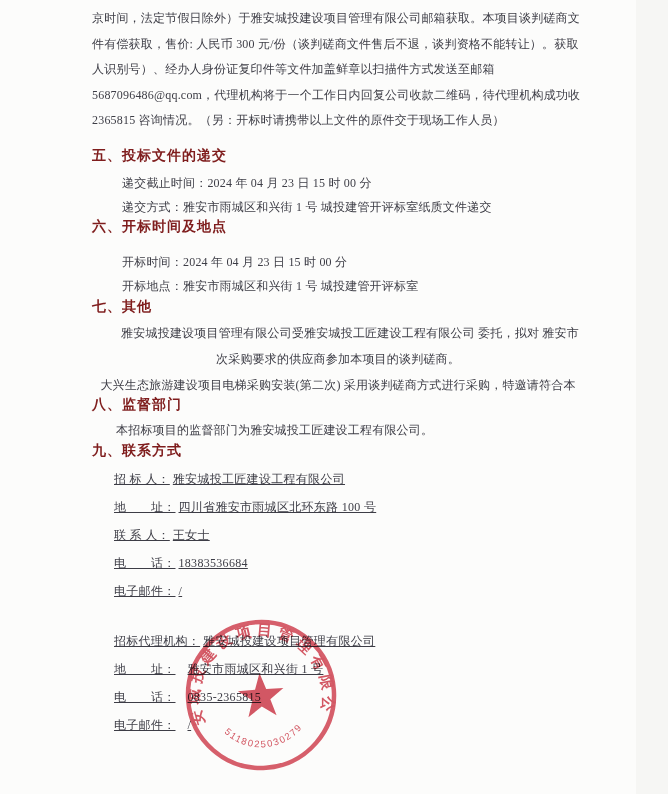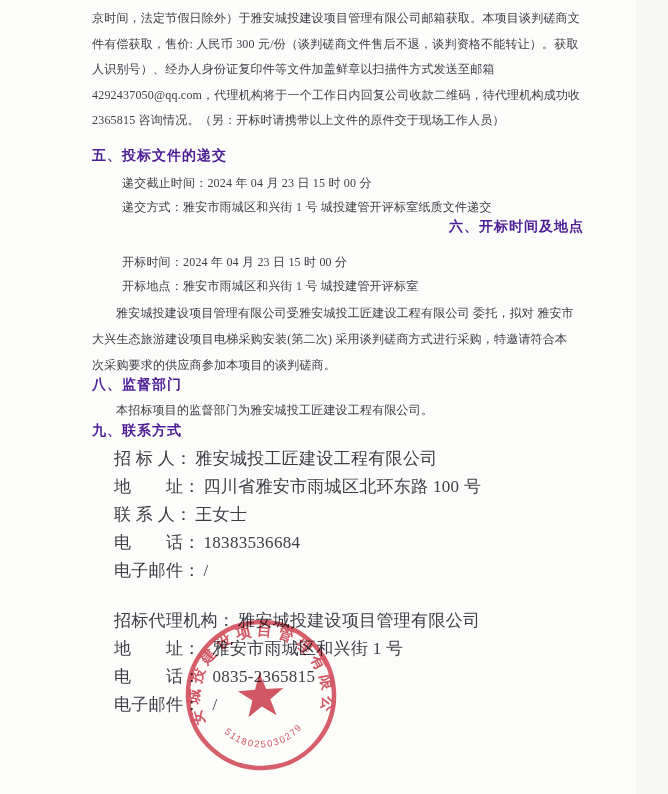--- a/index.html
+++ b/index.html
@@ -23,46 +23,47 @@
   }
   .line {
     font-size: 12px;
     letter-spacing: 0.2px;
     line-height: 25.5px;
     white-space: nowrap;
   }
   .heading {
     font-size: 14px;
     font-weight: bold;
-    color: #4c1d95;
+    color: #7f1d1d;
     letter-spacing: 1px;
     line-height: 22px;
     white-space: nowrap;
   }
   .sub .line { line-height: 24px; padding-left: 30px; }
   .para .line { line-height: 26px; }
   .para .indent { padding-left: 24px; }
   .h5 { margin-top: 11px; }
   .s5 { margin-top: 4px; }
-  .h6 { margin-top: -3px; text-align: right; }
+  .h6 { margin-top: -3px; }
   .s6 { margin-top: 12px; }
   .h7 { margin-top: -2px; }
-  .s7 { margin-top: 2px; }
+  .s7 { margin-top: 2px; text-align: center; }
   .h8 { margin-top: -4px; }
   .s8 { margin-top: 2px; }
   .s8 .line { line-height: 24px; padding-left: 24px; }
   .h9 { margin-top: -2px; }
   .contact { margin-top: 3px; }
   .contact.agency { margin-top: 22px; }
   .crow {
-    font-size: 17px;
+    font-size: 12px;
     line-height: 28px;
     padding-left: 22px;
     white-space: nowrap;
     letter-spacing: 0.3px;
+    text-decoration: underline;
   }
   .crow .value { padding-left: 3px; }
   .agency .crow.pad .value { padding-left: 12px; text-align: center; }
   .seal {
     position: absolute;
     left: 181px; top: 615px;
     width: 160px; height: 160px;
     mix-blend-mode: multiply;
     opacity: 0.88;
     transform: rotate(-4deg);
@@ -86,40 +87,41 @@
 </head>
 <body>
 
 <div class="page">
   <div class="content">
 
     <div class="intro">
       <div class="line">京时间，法定节假日除外）于雅安城投建设项目管理有限公司邮箱获取。本项目谈判磋商文</div>
       <div class="line">件有偿获取，售价: 人民币 300 元/份（谈判磋商文件售后不退，谈判资格不能转让）。获取</div>
       <div class="line">人识别号）、经办人身份证复印件等文件加盖鲜章以扫描件方式发送至邮箱</div>
-      <div class="line">4292437050@qq.com，代理机构将于一个工作日内回复公司收款二维码，待代理机构成功收</div>
+      <div class="line">5687096486@qq.com，代理机构将于一个工作日内回复公司收款二维码，待代理机构成功收</div>
       <div class="line">2365815 咨询情况。（另：开标时请携带以上文件的原件交于现场工作人员）</div>
     </div>
 
     <div class="heading h5">五、投标文件的递交</div>
     <div class="sub s5">
       <div class="line">递交截止时间：2024 年 04 月 23 日  15 时 00 分</div>
       <div class="line">递交方式：雅安市雨城区和兴街 1 号  城投建管开评标室纸质文件递交</div>
     </div>
 
     <div class="heading h6">六、开标时间及地点</div>
     <div class="sub s6">
       <div class="line">开标时间：2024 年 04 月 23 日  15 时 00 分</div>
       <div class="line">开标地点：雅安市雨城区和兴街 1 号  城投建管开评标室</div>
     </div>
 
+    <div class="heading h7">七、其他</div>
     <div class="para s7">
       <div class="line indent">雅安城投建设项目管理有限公司受雅安城投工匠建设工程有限公司 委托，拟对 雅安市</div>
+      <div class="line">次采购要求的供应商参加本项目的谈判磋商。</div>
       <div class="line">大兴生态旅游建设项目电梯采购安装(第二次)  采用谈判磋商方式进行采购，特邀请符合本</div>
-      <div class="line">次采购要求的供应商参加本项目的谈判磋商。</div>
     </div>
 
     <div class="heading h8">八、监督部门</div>
     <div class="s8">
       <div class="line">本招标项目的监督部门为雅安城投工匠建设工程有限公司。</div>
     </div>
 
     <div class="heading h9">九、联系方式</div>
 
     <div class="contact bidder">

